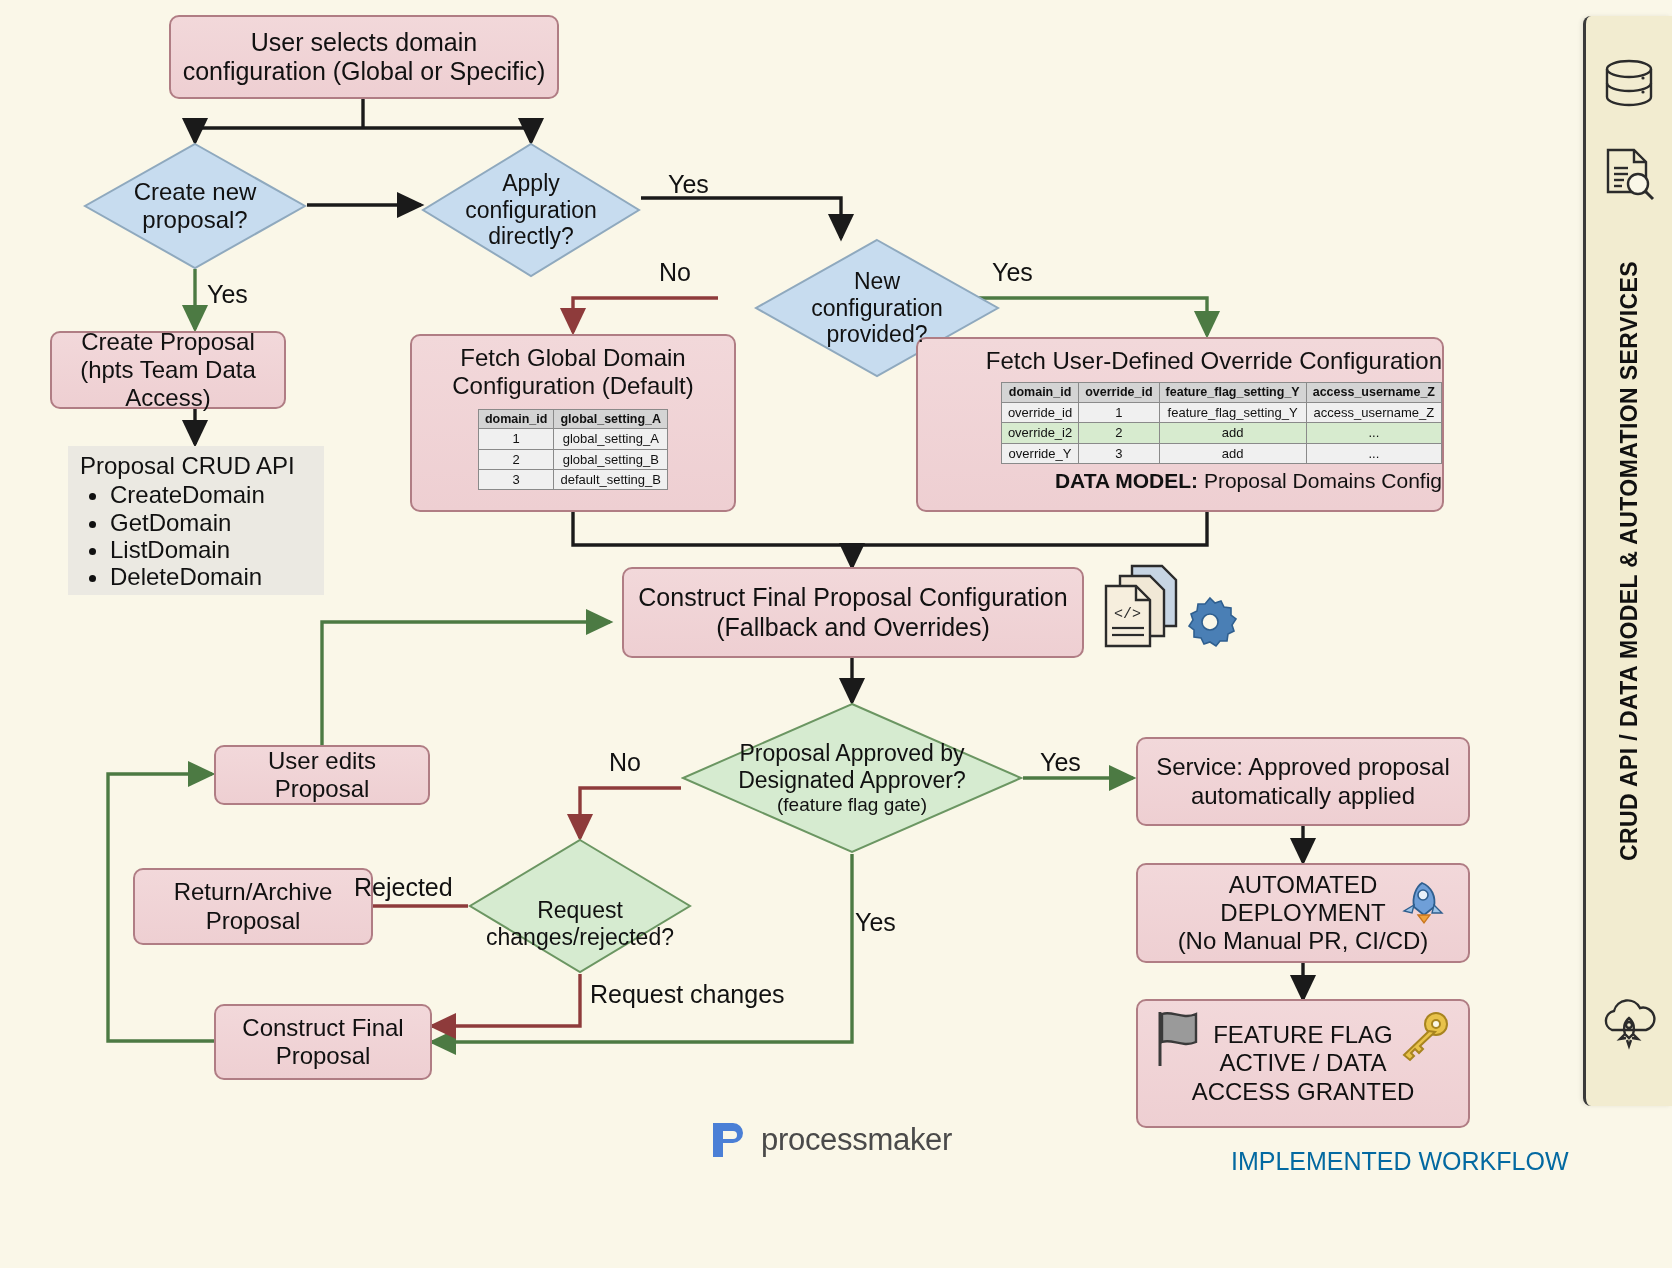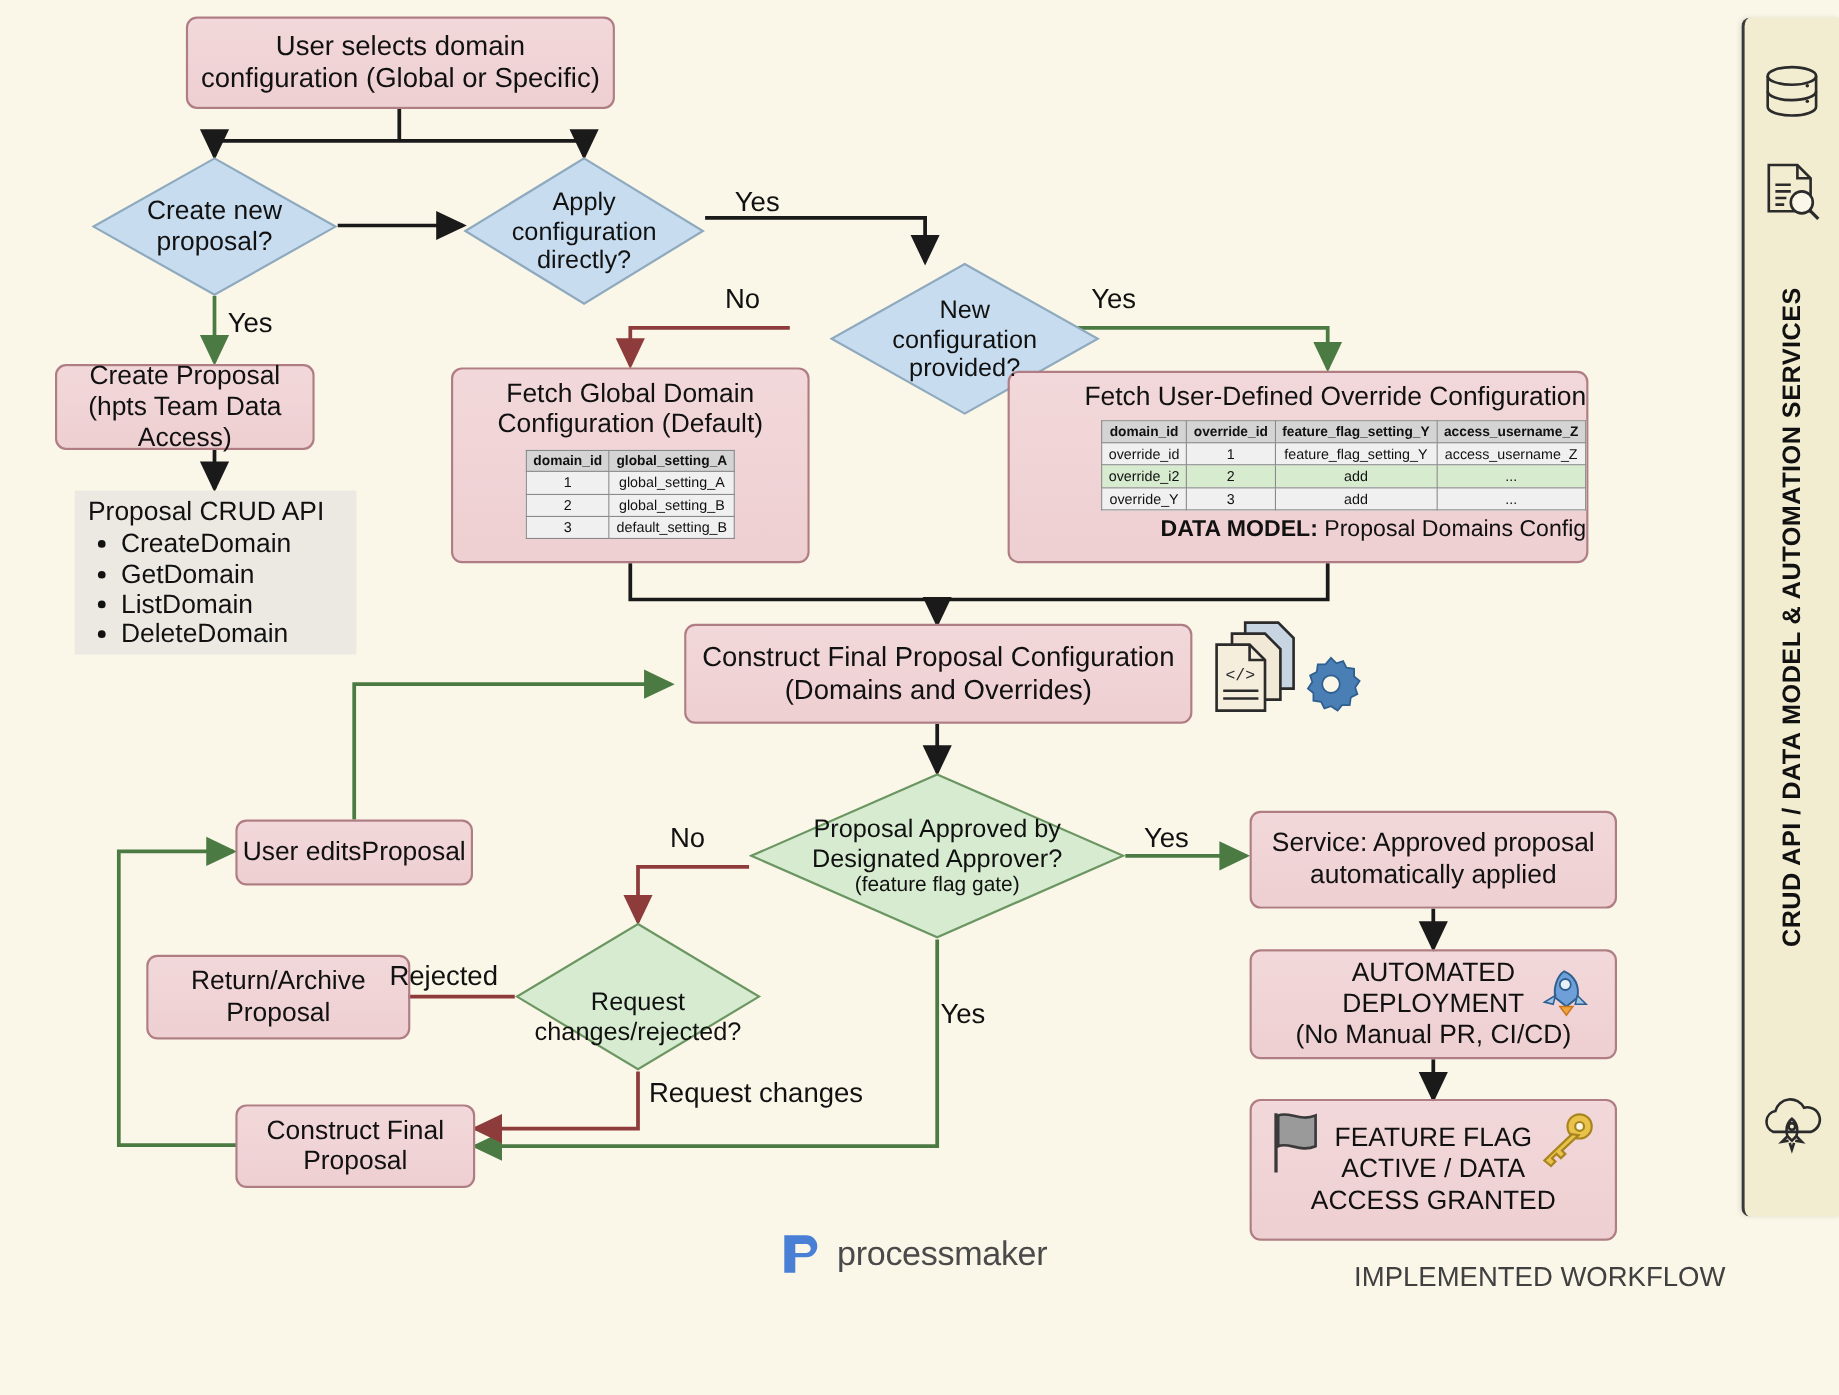--- a/index.html
+++ b/index.html
@@ -53,21 +53,21 @@
   }
   #sidebar .vtext{
     position:absolute;left:50%;top:50%;
     transform:translate(-50%,-50%) rotate(-90deg);
     white-space:nowrap;font-weight:bold;font-size:23px;letter-spacing:.4px;color:#111;
   }
   .sb-icon{position:absolute;left:50%;transform:translateX(-50%);}
 
   #footer-logo{position:absolute;left:707px;top:1119px;display:flex;align-items:center;gap:12px;}
   #footer-logo .lgtext{font-size:31px;color:#4a4a4a;letter-spacing:-.3px;}
-  #impl{position:absolute;left:1231px;top:1147px;font-size:25px;color:#404040;}
+  #impl{position:absolute;left:1231px;top:1147px;font-size:25px;color:#0369a1;}
 </style>
 </head>
 <body>
 
 <div id="stage">
 
   <svg class="edges" viewBox="0 0 1672 1268">
     <defs>
       <marker id="ahB" markerWidth="9" markerHeight="9" refX="7.2" refY="4.5" orient="auto">
         <path d="M0,0.6 L8.2,4.5 L0,8.4 z" fill="#1a1a1a"></path>
@@ -238,21 +238,21 @@
         </tr>
       </tbody>
     </table>
     <div style="margin-top:5px;font-size:21px;">
       <b>DATA MODEL:</b><span> Proposal Domains Config</span>
     </div>
   </div>
 
   <div class="node proc" style="left:622px;top:567px;width:462px;height:91px;flex-direction:column;font-size:25px;">
     <span>Construct Final Proposal Configuration</span>
-    <span>(Domains and Overrides)</span>
+    <span>(Fallback and Overrides)</span>
   </div>
 
   <div style="position:absolute;left:1096px;top:560px;">
     <svg width="100" height="90" viewBox="0 0 100 90">
       <g stroke="#2b2b2b" stroke-width="2.4" fill="#f6eedd">
         <path d="M36,6 h30 l14,14 v46 h-44 z" fill="#c7d5e3"></path>
         <path d="M24,16 h30 l14,14 v46 h-44 z" fill="#f1e8d6"></path>
         <path d="M10,26 h30 l14,14 v46 h-44 z" fill="#f6eedd"></path>
         <path d="M40,26 v14 h14" fill="none"></path>
       </g>
@@ -276,21 +276,21 @@
     <svg width="342" height="152" viewBox="0 0 342 152">
       <polygon class="green-fill" points="171,2 340,76 171,150 2,76"></polygon>
     </svg>
     <div class="lbl" style="font-size:23px;">
       <div>Proposal Approved by</div>
       <div>Designated Approver?</div>
       <div style="font-size:19px;">(feature flag gate)</div>
     </div>
   </div>
 
-  <div class="node proc" style="left:214px;top:745px;width:216px;height:60px;flex-direction:row;font-size:24px;">
+  <div class="node proc" style="left:214px;top:745px;width:216px;height:60px;flex-direction:column;font-size:24px;">
     <span>User edits</span>
     <span>Proposal</span>
   </div>
 
   <div class="dia" style="left:468px;top:838px;width:224px;height:136px;">
     <svg width="224" height="136" viewBox="0 0 224 136">
       <polygon class="green-fill" points="112,2 222,68 112,134 2,68"></polygon>
     </svg>
     <div class="lbl" style="font-size:23px;margin-top:36px;">
       <div>Request</div>

